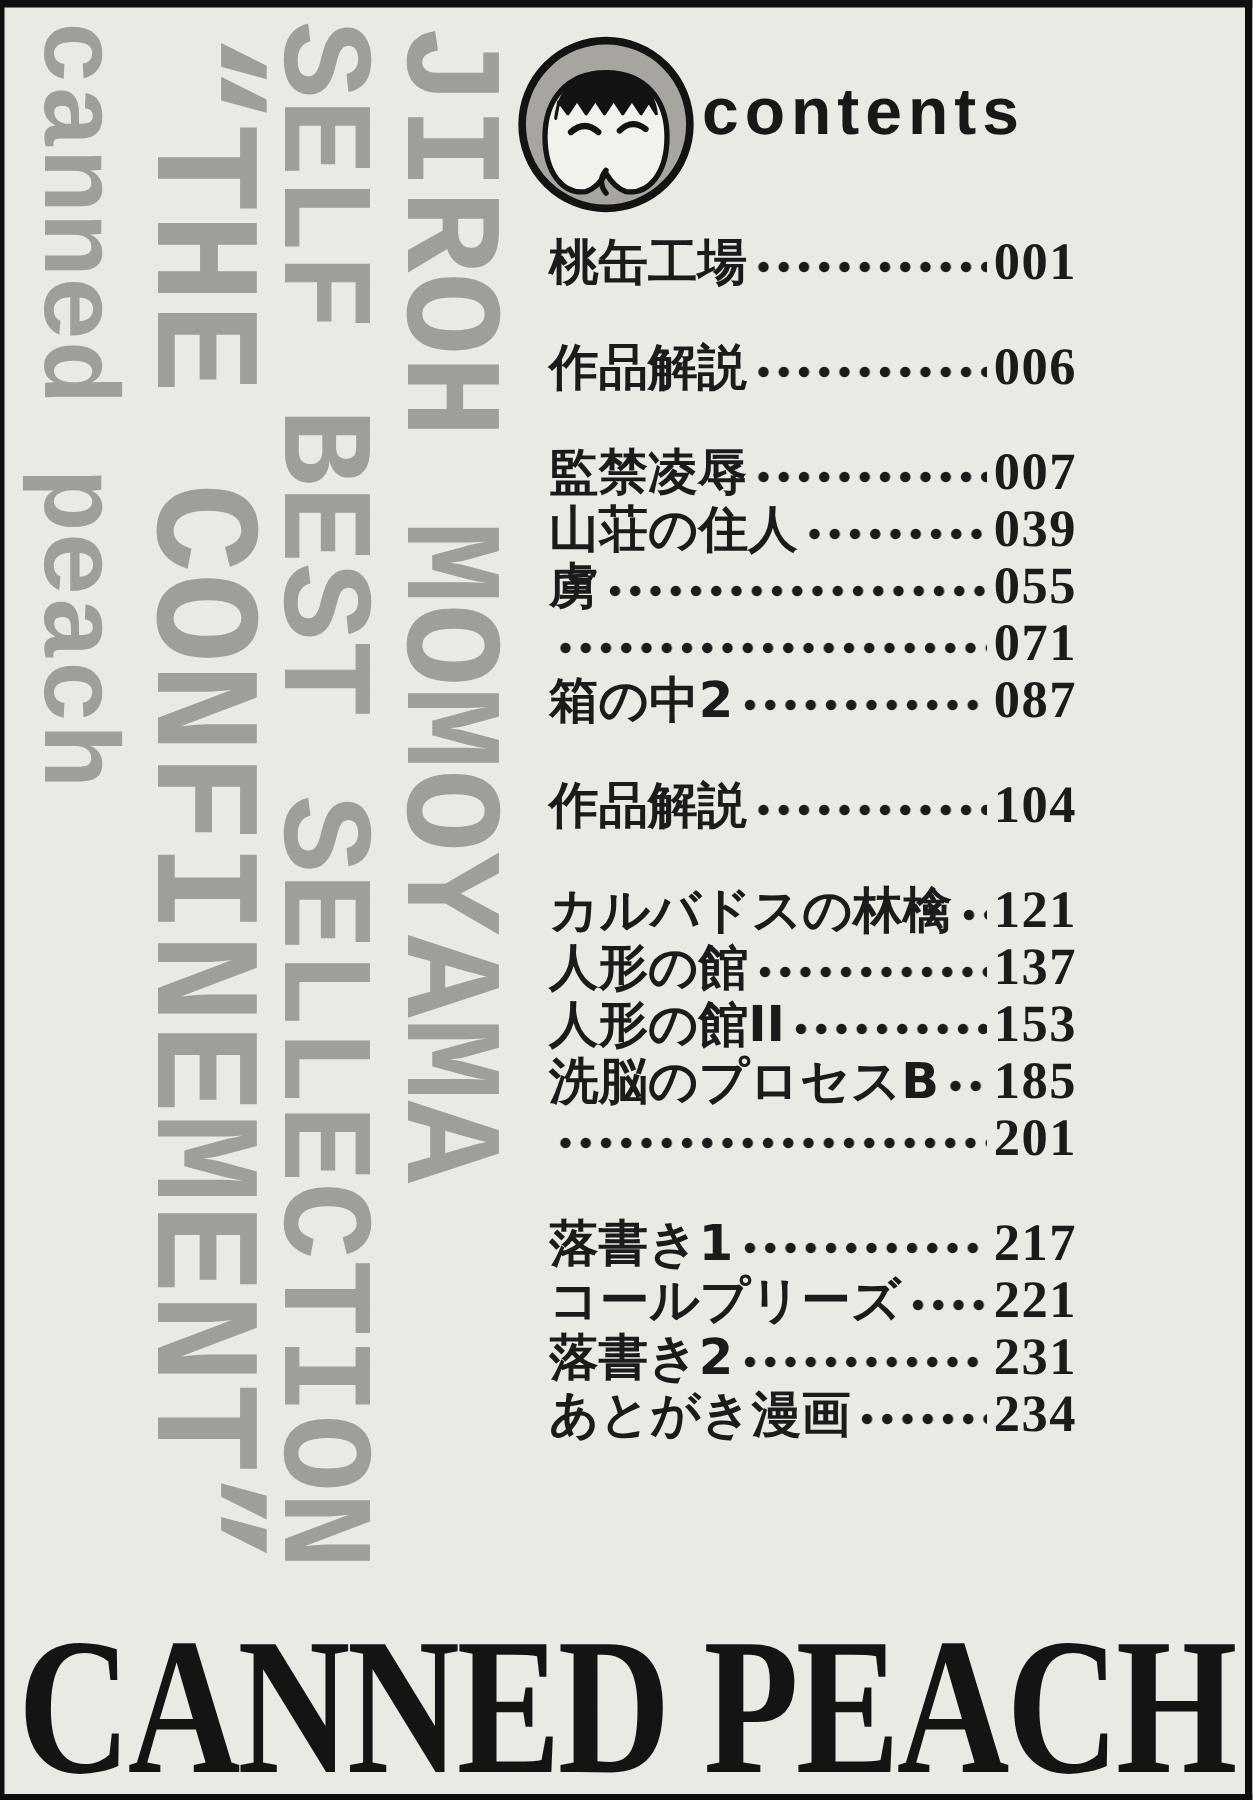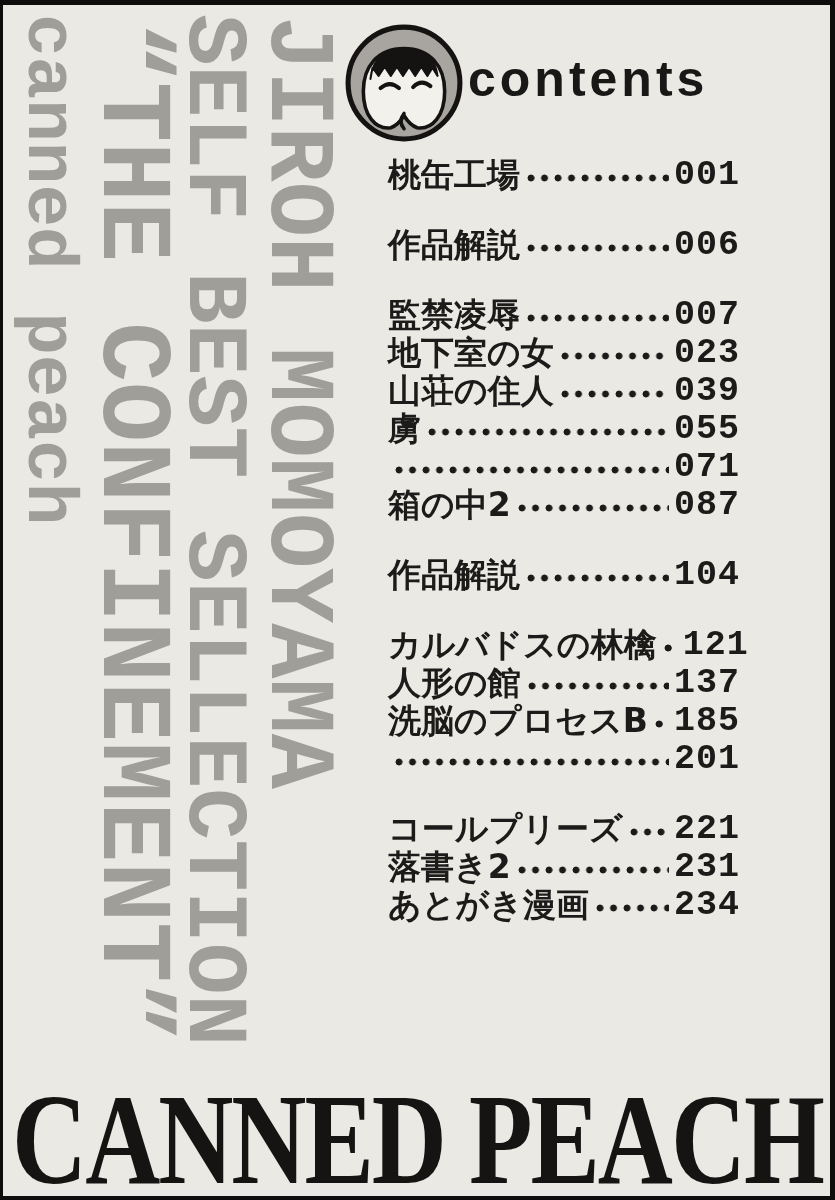--- a/index.html
+++ b/index.html
@@ -35,45 +35,45 @@
   .vcol.c1{left:336px;top:16px;font-size:92px;line-height:80px;}
   .vcol.c2{left:252px;top:14px;font-size:86px;line-height:78px;}
   .vcol.c3{left:172px;top:22px;font-size:100px;line-height:84px;}
   .vcol.c4{left:88px;top:14px;font-size:71px;line-height:80px;}
 
   
   .mascot{position:absolute;left:343px;top:22px;width:122px;height:122px;}
   .contents-title{
     position:absolute;left:468px;top:50px;
     font-family:"Liberation Sans", sans-serif;
-    font-weight:bold;font-size:50px;letter-spacing:4px;
+    font-weight:bold;font-size:44px;letter-spacing:4px;
     color:#181816;
   }
 
   
   .toc{
-    position:absolute;left:388px;top:156px;width:352px;
+    position:absolute;left:366px;top:156px;width:352px;
     color:var(--ink);
   }
   .toc-group{margin-bottom:32px;}
   .toc-row{display:flex;align-items:center;height:38px;}
   .toc-title{
     font-family:"DejaVu Sans", sans-serif;
     font-weight:bold;font-size:33px;line-height:38px;
     white-space:nowrap;color:var(--ink);
   }
   .leader{
     flex:1 1 auto;height:8px;margin:0 5px 0 7px;
     align-self:center;transform:translateY(3px);
     background-image:radial-gradient(circle at 4px 4px, var(--ink) 3.1px, rgba(0,0,0,0) 3.8px);
     background-size:13.5px 8px;background-repeat:repeat-x;background-position:left center;
     min-width:14px;
   }
   .toc-page{
-    font-family:Liberation Mono, monospace;
+    font-family:Liberation Serif, serif;
     font-weight:bold;font-size:35px;letter-spacing:1px;
     color:var(--ink);white-space:nowrap;
   }
 
   
   .footer-title{
     position:absolute;left:0;top:1074px;width:835px;
     text-align:center;
     font-family:"Liberation Serif", serif;
     font-weight:bold;font-size:104px;line-height:104px;letter-spacing:-2px;
@@ -123,25 +123,20 @@
         <span class="toc-page">006</span>
       </div>
     </div>
     <div class="toc-group">
       <div class="toc-row">
         <span class="toc-title">監禁凌辱</span>
         <span class="leader"></span>
         <span class="toc-page">007</span>
       </div>
       <div class="toc-row">
-        <span class="toc-title">地下室の女</span>
-        <span class="leader"></span>
-        <span class="toc-page">023</span>
-      </div>
-      <div class="toc-row">
         <span class="toc-title">山荘の住人</span>
         <span class="leader"></span>
         <span class="toc-page">039</span>
       </div>
       <div class="toc-row">
         <span class="toc-title">虜</span>
         <span class="leader"></span>
         <span class="toc-page">055</span>
       </div>
       <div class="toc-row">
@@ -166,31 +161,41 @@
         <span class="toc-title">カルバドスの林檎</span>
         <span class="leader"></span>
         <span class="toc-page">121</span>
       </div>
       <div class="toc-row">
         <span class="toc-title">人形の館</span>
         <span class="leader"></span>
         <span class="toc-page">137</span>
       </div>
       <div class="toc-row">
+        <span class="toc-title">人形の館II</span>
+        <span class="leader"></span>
+        <span class="toc-page">153</span>
+      </div>
+      <div class="toc-row">
         <span class="toc-title">洗脳のプロセスB</span>
         <span class="leader"></span>
         <span class="toc-page">185</span>
       </div>
       <div class="toc-row">
         <span class="leader"></span>
         <span class="toc-page">201</span>
       </div>
     </div>
     <div class="toc-group">
       <div class="toc-row">
+        <span class="toc-title">落書き1</span>
+        <span class="leader"></span>
+        <span class="toc-page">217</span>
+      </div>
+      <div class="toc-row">
         <span class="toc-title">コールプリーズ</span>
         <span class="leader"></span>
         <span class="toc-page">221</span>
       </div>
       <div class="toc-row">
         <span class="toc-title">落書き2</span>
         <span class="leader"></span>
         <span class="toc-page">231</span>
       </div>
       <div class="toc-row">

